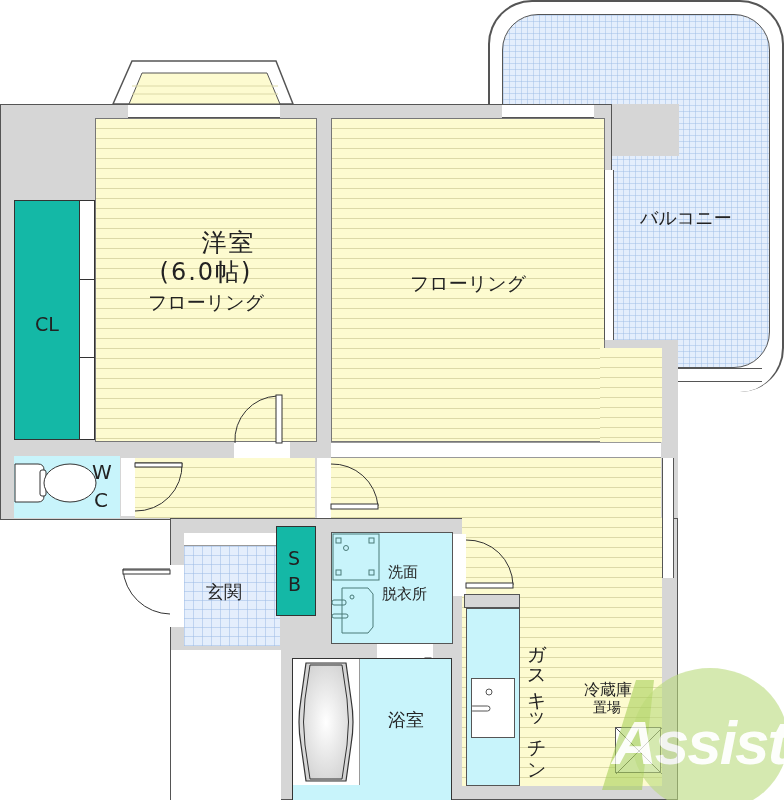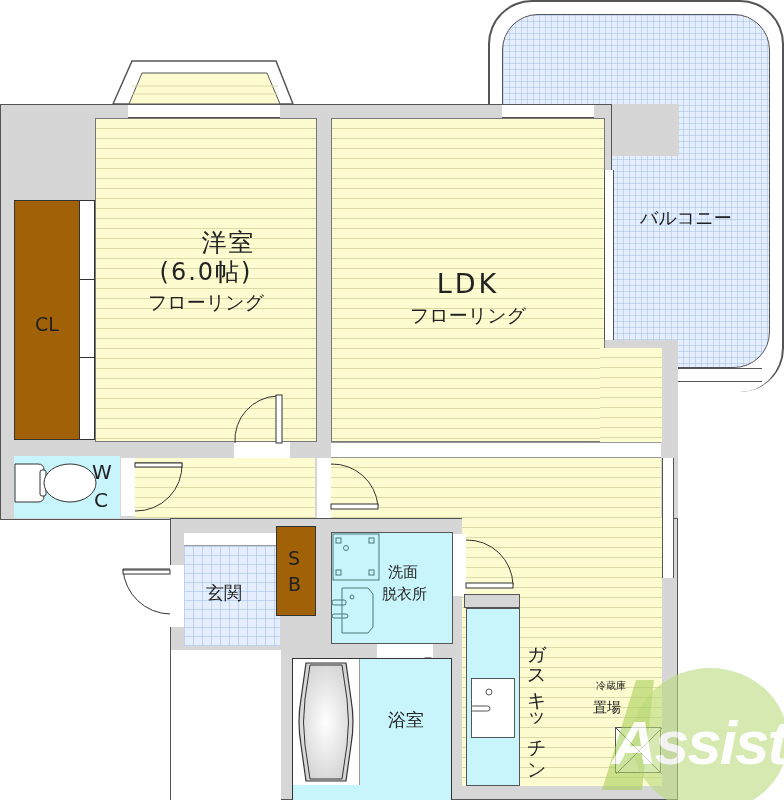--- a/index.html
+++ b/index.html
@@ -1,23 +1,23 @@
 <!DOCTYPE html>
 <html><head>
 <meta charset="utf-8">
 <style>
   html,body{margin:0;padding:0;background:#ffffff;}
   body{width:784px;height:800px;position:relative;overflow:hidden;font-family:"DejaVu Sans","Liberation Sans",sans-serif;}
   .abs{position:absolute;box-sizing:border-box;}
   .wall{background:#d6d6d6;}
   .floor{background-color:#fdfbd0;background-image:repeating-linear-gradient(to bottom, transparent 0, transparent 9px, #dcd9a8 9px, #dcd9a8 10px);}
   .aqua{background:#c8f4fb;}
-  .tile{background-color:#e4eefc;background-image:linear-gradient(to right, rgba(160,190,230,.55) 1px, transparent 1px),linear-gradient(to bottom, rgba(160,190,230,.55) 1px, transparent 1px);background-size:9px 9px;}
+  .tile{background-color:#e4eefc;background-image:linear-gradient(to right, rgba(160,190,230,.55) 1px, transparent 1px),linear-gradient(to bottom, rgba(160,190,230,.55) 1px, transparent 1px);background-size:9px 9px;font-family:Liberation Serif, serif;}
   .balctile{background-color:#e4eefc;background-image:linear-gradient(to right, rgba(160,190,230,.5) 1px, transparent 1px),linear-gradient(to bottom, rgba(160,190,230,.5) 1px, transparent 1px);background-size:6px 6px;}
-  .pink{background:#a16207;border:1px solid #333;}
+  .pink{background:#14b8a6;border:1px solid #333;}
   .label{position:absolute;color:#222;text-align:center;white-space:nowrap;line-height:1.2;}
   .big{font-size:27px;letter-spacing:3px;}
   .mid{font-size:20px;letter-spacing:2px;}
   .sm{font-size:17px;}
   .xs{font-size:14px;}
   .vert{writing-mode:vertical-rl;font-size:19px;letter-spacing:2px;}
   svg{position:absolute;left:0;top:0;}
   .wm{position:absolute;}
 </style>
 </head>
@@ -57,21 +57,20 @@
   <div class="label sm" style="left:0;right:0;top:112px;font-size:19px;">CL</div>
 </div>
 <div class="abs" style="left:80px;top:200px;width:15px;height:240px;background:#fff;border:1px solid #333;border-left:none;">
   <div class="abs" style="left:0;top:78px;width:14px;height:1px;background:#333;"></div>
   <div class="abs" style="left:0;top:156px;width:14px;height:1px;background:#333;"></div>
 </div>
 
 <div class="abs floor" style="left:331px;top:118px;width:274px;height:324px;border:1px solid #777;"></div>
 <div class="abs floor" style="left:600px;top:348px;width:62px;height:94px;"></div>
 <div class="abs" style="left:331px;top:268px;width:274px;">
-  <div class="label big" style="position:relative;">LDK</div>
   <div class="label sm" style="position:relative;font-size:19px;margin-top:4px;">フローリング</div>
 </div>
 <div class="abs" style="left:604px;top:170px;width:10px;height:170px;background:#fff;border-left:1px solid #555;border-right:1px solid #555;"></div>
 
 <div class="label sm" style="left:640px;top:207px;font-size:18px;text-align:right;">バルコニー</div>
 
 <div class="abs floor" style="left:135px;top:458px;width:180px;height:60px;"></div>
 <div class="abs floor" style="left:331px;top:458px;width:330px;height:60px;"></div>
 <div class="abs floor" style="left:462px;top:518px;width:200px;height:268px;"></div>
 <div class="abs" style="left:331px;top:442px;width:330px;height:16px;background:#fff;border-top:1px solid #999;border-bottom:1px solid #999;"></div>
@@ -164,21 +163,21 @@
 <div class="abs wall" style="left:464px;top:594px;width:56px;height:14px;border:1px solid #555;"></div>
 <div class="abs aqua" style="left:466px;top:608px;width:54px;height:178px;border:1px solid #555;"></div>
 <div class="abs" style="left:471px;top:678px;width:44px;height:60px;background:#fff;border:1px solid #555;">
   <svg width="44" height="60">
     <circle cx="17" cy="13" r="3" fill="none" stroke="#555"></circle>
     <rect x="-2" y="27" width="20" height="5" rx="2.5" fill="#fff" stroke="#555"></rect>
   </svg>
 </div>
 <div class="label vert" style="left:526px;top:632px;">ガスキッチン</div>
 
-<div class="label xs" style="left:584px;top:680px;font-size:10px;margin-left:12px;">冷蔵庫</div>
+<div class="label xs" style="left:584px;top:680px;font-size:16px;">冷蔵庫</div>
 <div class="label xs" style="left:593px;top:699px;font-size:14px;">置場</div>
 <div class="abs" style="left:615px;top:727px;width:46px;height:46px;background:#fff;border:1px solid #555;">
   <svg width="46" height="46">
     <line x1="0" y1="0" x2="46" y2="46" stroke="#555"></line>
     <line x1="46" y1="0" x2="0" y2="46" stroke="#555"></line>
   </svg>
 </div>
 
 <div class="wm" style="left:592px;top:640px;width:192px;height:160px;opacity:.75;">
   <svg width="192" height="160">

